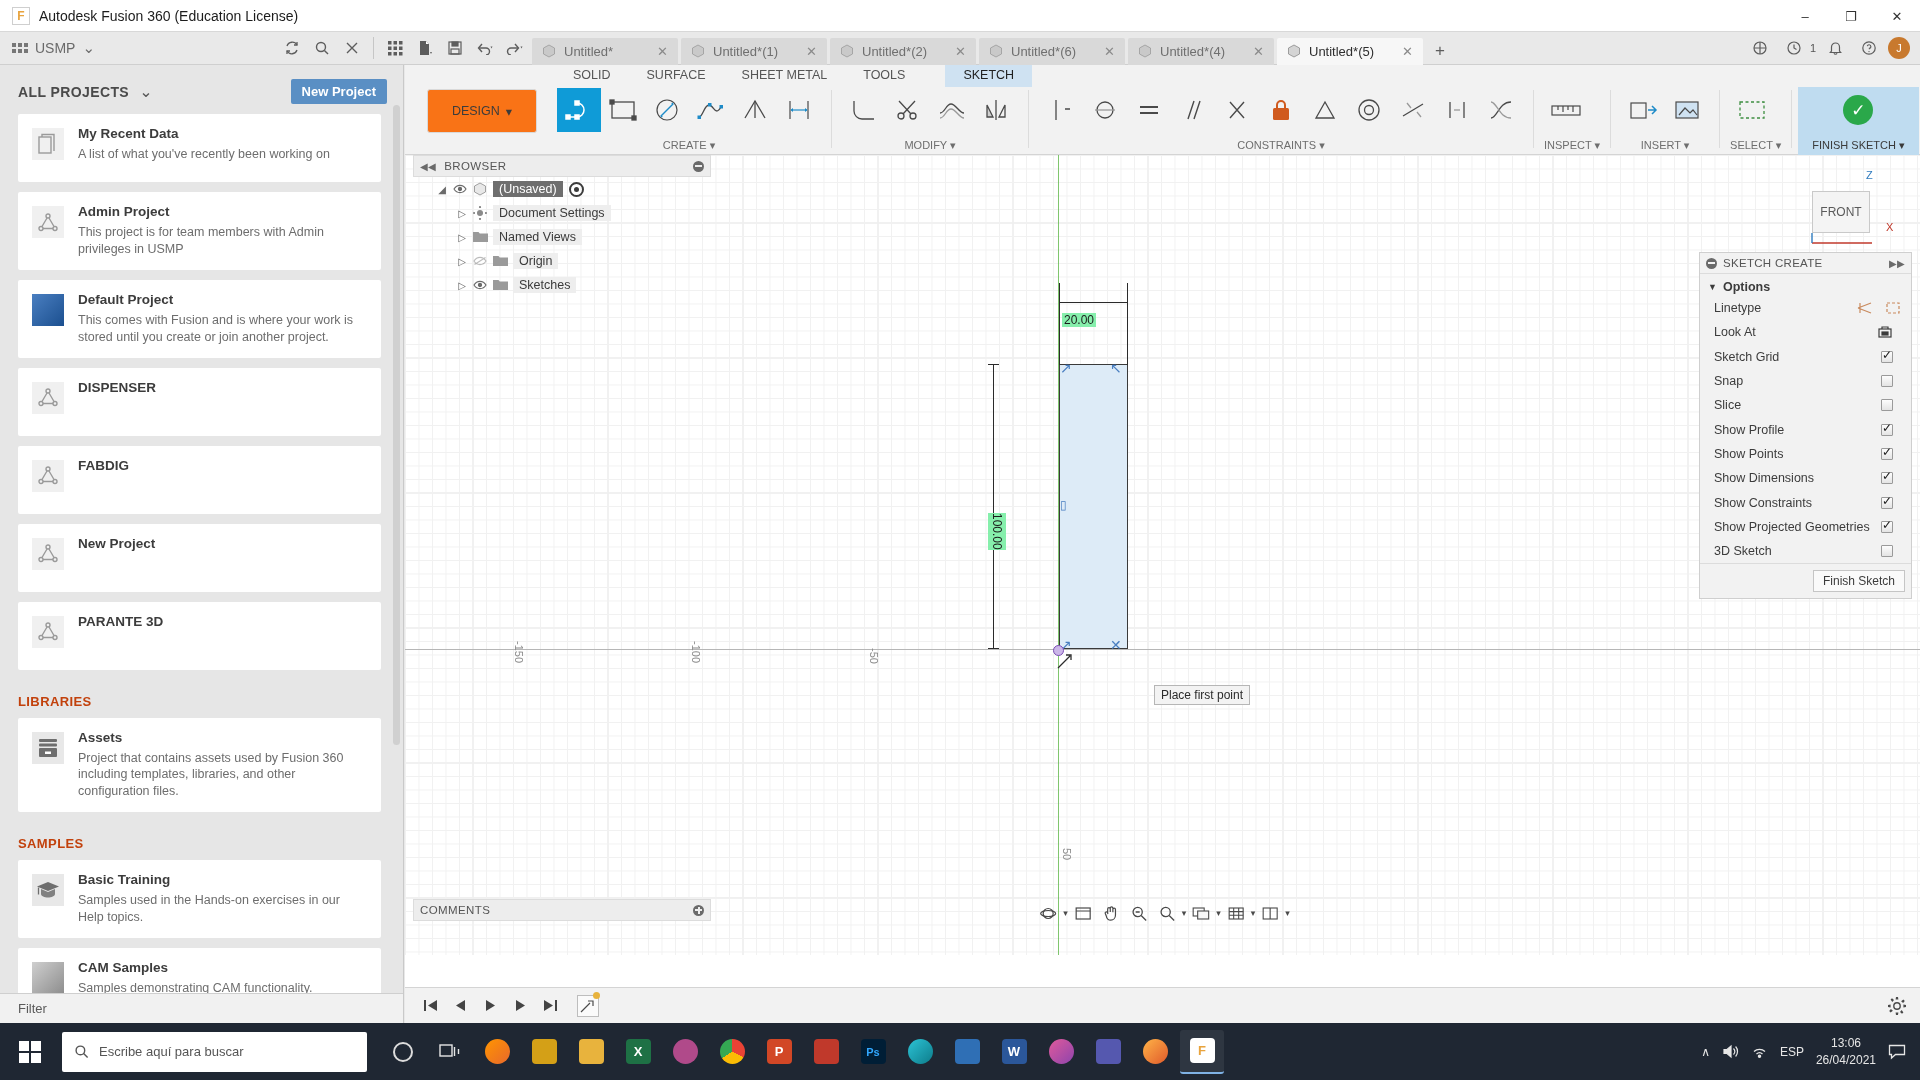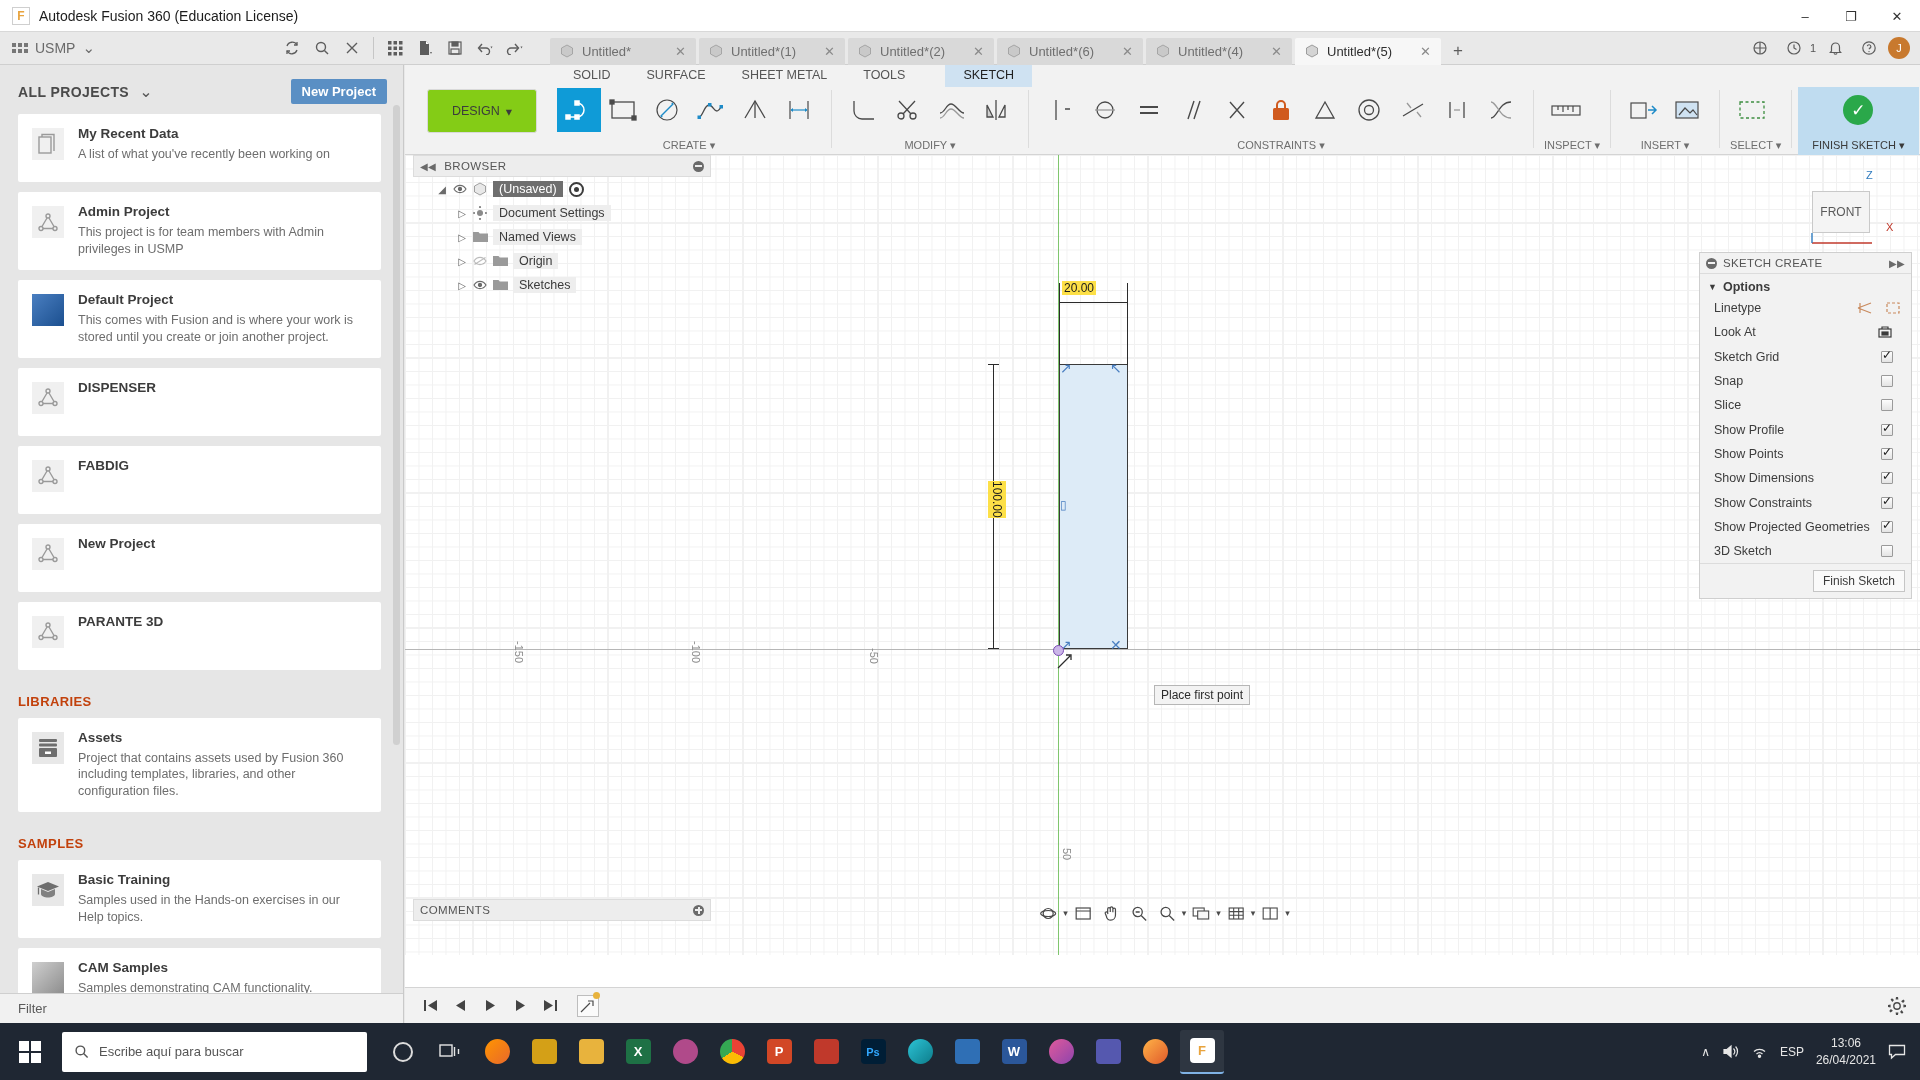--- a/index.html
+++ b/index.html
@@ -38,21 +38,21 @@
   .appbar .team {
     display:flex; align-items:center; gap:7px; margin-left:12px; width:265px;
     color:#6a6a6a; font-size:14px;
   }
   .grid-glyph { display:grid; grid-template-columns:repeat(3,4px); grid-template-rows:repeat(2,4px); gap:2px; }
   .grid-glyph i { background:#777; display:block; width:4px; height:4px; }
   .appbar .ic { width:30px; height:24px; display:flex; align-items:center; justify-content:center; color:#5d5d5d; }
   .appbar .sep { width:1px; height:22px; background:#c6c6c6; margin:0 6px; }
 
   
-  .tabstrip { display:flex; align-items:flex-end; height:33px; margin-left:20px; }
+  .tabstrip { display:flex; align-items:flex-end; height:33px; margin-left:2px; }
   .tab {
     height:27px; min-width:146px; padding:0 10px; margin-right:3px;
     background:#d9d9d9; color:#6f6f6f; font-size:13px;
     display:flex; align-items:center; justify-content:center; gap:8px;
     border-radius:2px 2px 0 0;
   }
   .tab.active { background:#f7f7f7; color:#2e2e2e; }
   .tab .cubeic { width:14px; height:14px; }
   .tab .tclose { margin-left:auto; color:#8a8a8a; font-size:13px; }
   .tab-add { width:28px; height:27px; display:flex; align-items:center; justify-content:center; color:#5d5d5d; font-size:17px;}
@@ -104,21 +104,21 @@
   
   .main { position:absolute; left:405px; top:65px; width:1515px; height:958px; background:#ffffff; }
 
   
   .ribbon { position:relative; height:90px; background:#f2f2f2; border-bottom:1px solid #d4d4d4; }
   .ribbontabs { position:absolute; left:150px; top:0; display:flex; height:22px; }
   .rtab { padding:3px 18px 2px 18px; font-size:12.5px; color:#555; }
   .rtab.active { background:#cfe2f2; color:#1f1f1f;margin-left:22px; }
   .designbtn {
     position:absolute; left:22px; top:24px; width:110px; height:44px;
-    border:1px solid #d9d9d9; background:#84cc16; border-radius:3px;
+    border:1px solid #d9d9d9; background:#f97316; border-radius:3px;
     display:flex; align-items:center; justify-content:center; gap:6px;
     font-size:12.5px; color:#3c3c3c;
   }
   .rgroups { position:absolute; left:148px; top:22px; right:0; height:68px; display:flex; }
   .rgroup { display:flex; flex-direction:column; justify-content:space-between; padding:0 4px; }
   .ritems { display:flex; align-items:center; height:46px; }
   .rbtn { width:44px; height:44px; display:flex; align-items:center; justify-content:center; }
   .rbtn.bigsel { background:#0f9bd7; }
   .rlabel { text-align:center; font-size:11px; color:#6e6e6e; padding-bottom:3px; }
   .rsep { width:1px; background:#dcdcdc; margin:3px 6px 3px 6px; height:58px; align-self:flex-start;}
@@ -149,21 +149,21 @@
   .br-row .eye { width:20px; text-align:center; color:#6a6a6a; font-size:11px; }
   .br-row .fold { width:20px; text-align:center; color:#8a8a8a; }
   .br-row .txt { background:#eeeeee; padding:1px 6px; }
   .br-row.root .txt { background:#6e6e6e; color:#fff; }
   .br-row .radio { width:15px;height:15px;border-radius:50%;border:2px solid #3c3c3c;margin-left:6px;position:relative;}
   .br-row .radio::after{content:"";position:absolute;left:3px;top:3px;width:5px;height:5px;border-radius:50%;background:#3c3c3c;}
 
   
   .rect-profile { position:absolute; background:#ddebf7; border:1.5px solid #3a3a3a; }
   .dimline { position:absolute; background:#2b2b2b; }
-  .dimtext { position:absolute; font-size:12px; color:#1b1b1b; background:#fde047; padding:0 2px; }
+  .dimtext { position:absolute; font-size:12px; color:#1b1b1b; background:#86efac; padding:0 2px;margin-top:32px; }
   .dimtext.vert { writing-mode:vertical-rl; }
   .axis-v { position:absolute; background:#56b33e; width:1px; opacity:.75;}
   .axis-h { position:absolute; background:#b6b6b6; height:1px; }
   .ruler-lbl { position:absolute; font-size:11px; color:#8b8b8b; writing-mode:vertical-rl; }
   .tooltip-box {
     position:absolute; background:#f3f3f3; border:1px solid #b6b6b6;
     font-size:12px; color:#2b2b2b; padding:2px 6px;
   }
   .constr { position:absolute; color:#4a7fc1; font-size:14px; }
   .viewcube { position:absolute; right:20px; top:14px; width:110px; height:90px; }

